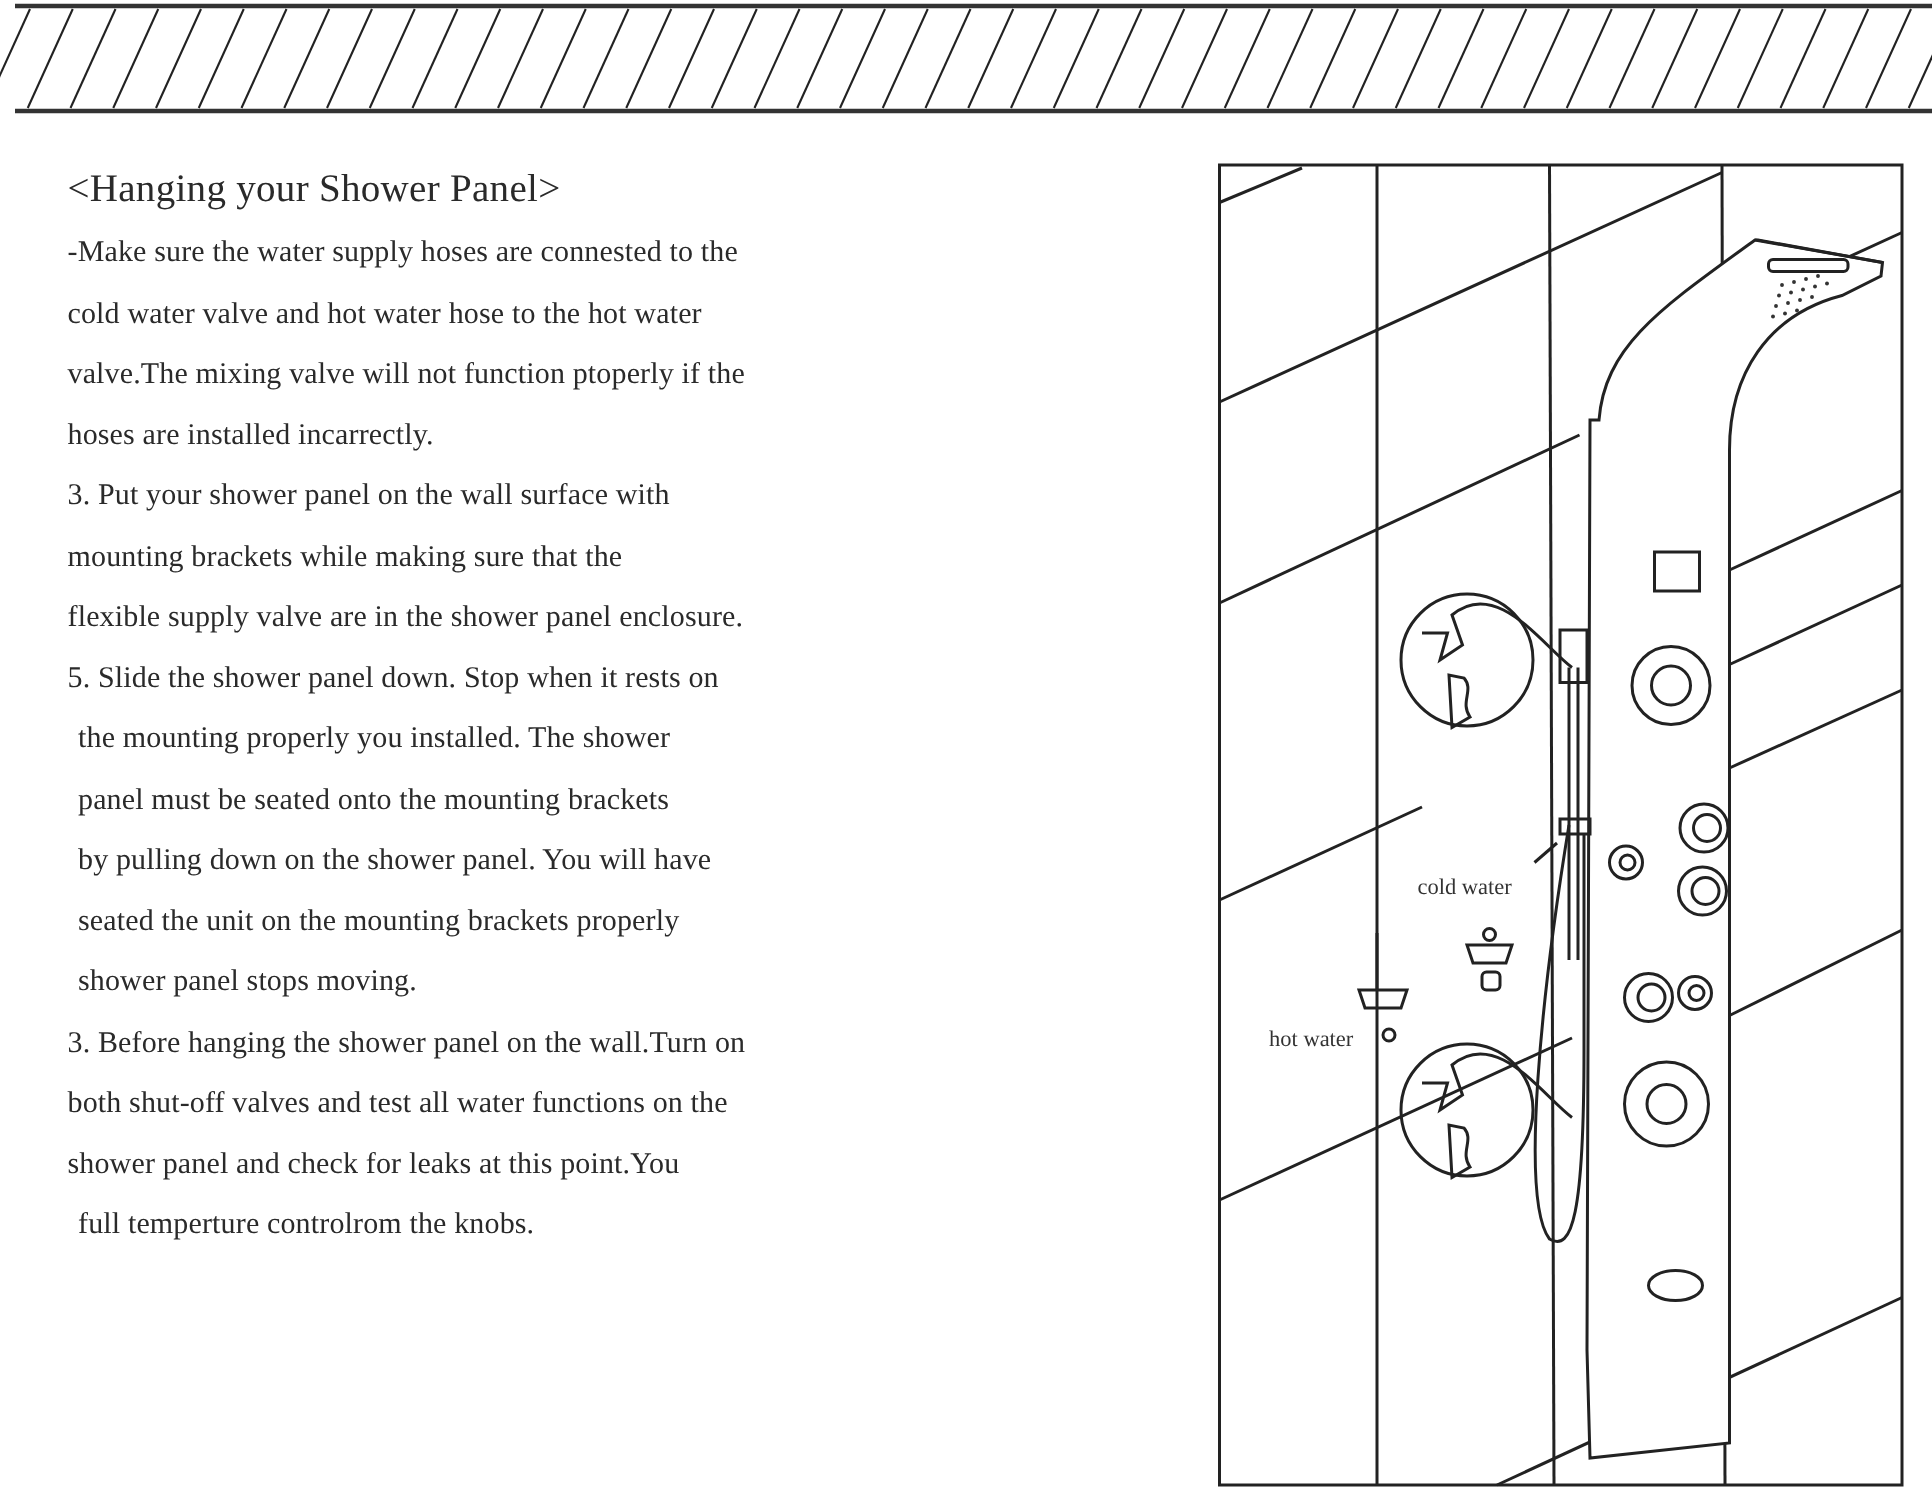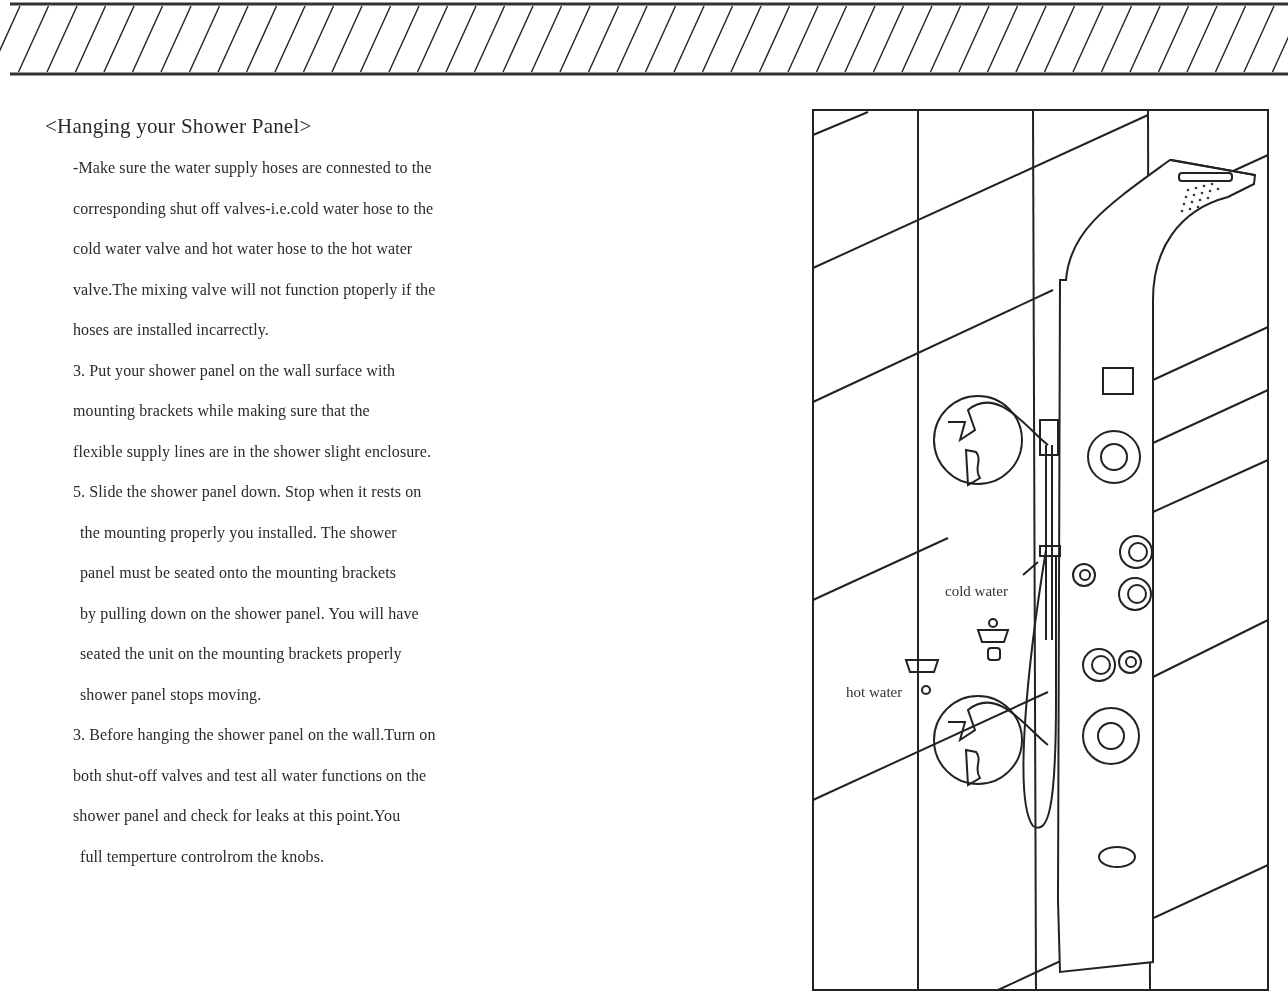--- a/index.html
+++ b/index.html
@@ -2,22 +2,22 @@
 <html><head>
   <meta charset="utf-8">
   <style>
     html, body { margin: 0; padding: 0; }
     body {
       width: 1288px; height: 1000px; background: #ffffff; position: relative; overflow: hidden;
       font-family: "Liberation Serif", "DejaVu Serif", serif; color: #2a2a2a;
     }
     .hatch { position: absolute; left: 0; top: 0; width: 1288px; height: 80px; }
     .text-block { position: absolute; left: 45px; top: 106px; width: 740px; }
-    .title { font-size: 21px; line-height: 40px; letter-spacing: 0.2px; margin: 0 0 2px 0; font-weight: normal; }
-    .line { font-size: 16px; line-height: 40.5px; white-space: nowrap; letter-spacing: 0.1px; margin-left: 28px; }
+    .title { font-size: 26px; line-height: 40px; letter-spacing: 0.2px; margin: 0 0 2px 0; font-weight: normal; }
+    .line { font-size: 20px; line-height: 40.5px; white-space: nowrap; letter-spacing: 0.1px; }
     .ind { padding-left: 7px; }
     .illus { position: absolute; left: 808px; top: 100px; width: 474px; height: 896px; }
   </style>
 </head>
 <body>
 
 <svg class="hatch" viewBox="0 0 1288 80" xmlns="http://www.w3.org/2000/svg">
   <line x1="10" y1="4" x2="1288" y2="4" stroke="#333" stroke-width="3"></line>
   <line x1="10" y1="74" x2="1288" y2="74" stroke="#333" stroke-width="3"></line>
   <g stroke="#222" stroke-width="1.4" id="hatchlines">
@@ -66,27 +66,26 @@
       <line x1="1187" y1="72" x2="1217" y2="6"></line>
       <line x1="1215.5" y1="72" x2="1245.5" y2="6"></line>
       <line x1="1244" y1="72" x2="1274" y2="6"></line>
       <line x1="1272.5" y1="72" x2="1302.5" y2="6"></line>
     </g>
 </svg>
 
 <div class="text-block">
   <div class="title">&lt;Hanging your Shower Panel&gt;</div>
   <div class="line">-Make sure the water supply hoses are connested to the</div>
-  <div class="line">corresponding shut off valves-i.e.cold water hose to the</div>
   <div class="line">cold water valve and hot water hose to the hot water</div>
   <div class="line">valve.The mixing valve will not function ptoperly if the</div>
   <div class="line">hoses are installed incarrectly.</div>
   <div class="line">3. Put your shower panel on the wall surface with</div>
   <div class="line">mounting brackets while making sure that the</div>
-  <div class="line">flexible supply lines are in the shower slight enclosure.</div>
+  <div class="line">flexible supply valve are in the shower panel enclosure.</div>
   <div class="line">5. Slide the shower panel down. Stop when it rests on</div>
   <div class="line ind">the mounting properly you installed. The shower</div>
   <div class="line ind">panel must be seated onto the mounting brackets</div>
   <div class="line ind">by pulling down on the shower panel. You will have</div>
   <div class="line ind">seated the unit on the mounting brackets properly</div>
   <div class="line ind">shower panel stops moving.</div>
   <div class="line">3. Before hanging the shower panel on the wall.Turn on</div>
   <div class="line">both shut-off valves and test all water functions on the</div>
   <div class="line">shower panel and check for leaks at this point.You</div>
   <div class="line ind">full temperture controlrom the knobs.</div>

